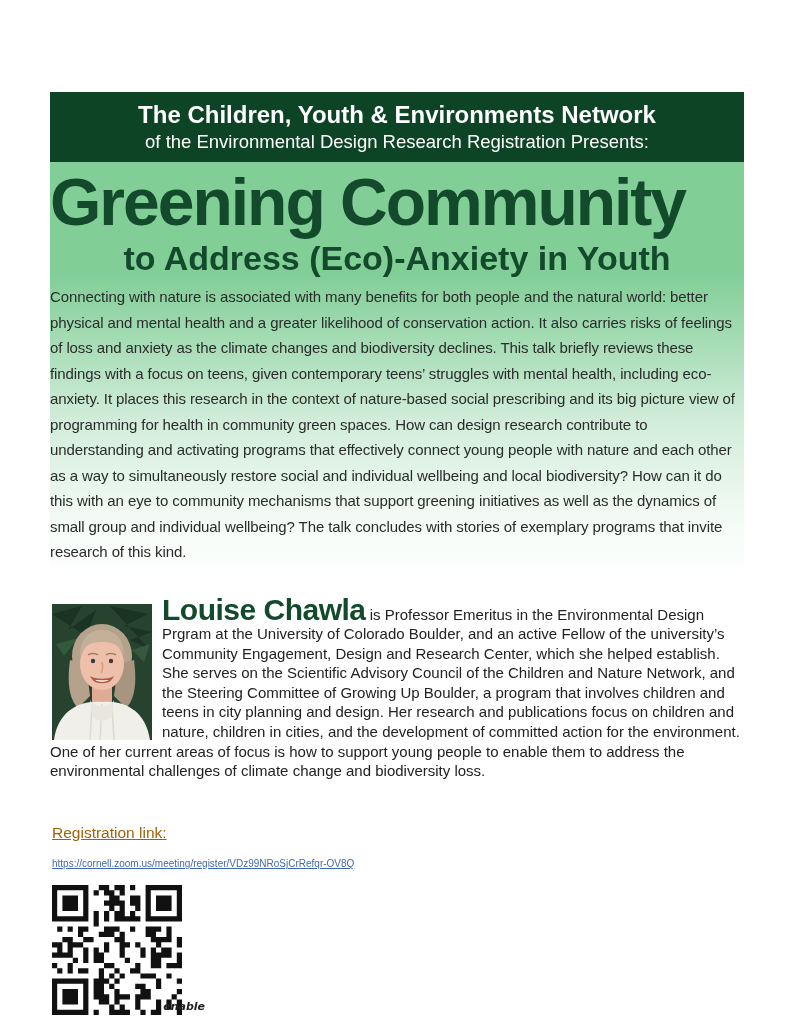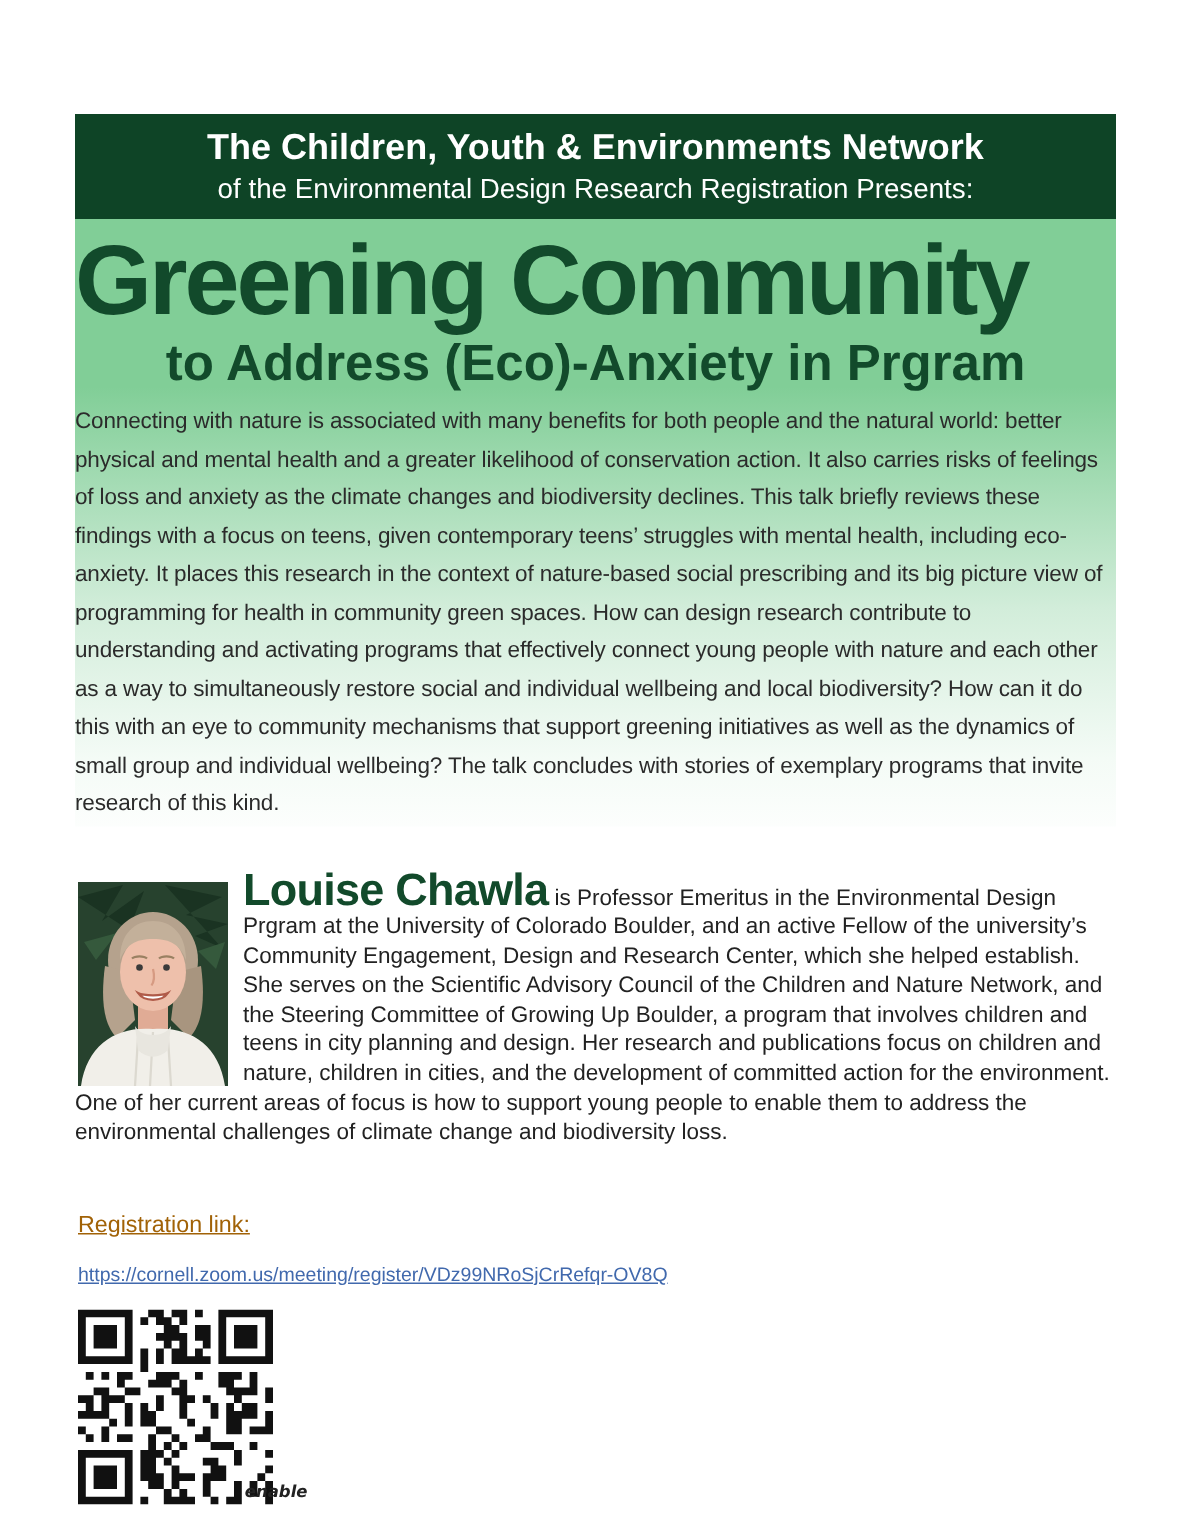--- a/index.html
+++ b/index.html
@@ -5,21 +5,21 @@
   * { margin: 0; padding: 0; box-sizing: border-box; }
   html, body { background: #ffffff; }
   body {
     width: 794px; height: 1024px;
     font-family: "Liberation Sans", "DejaVu Sans", sans-serif;
     overflow: hidden;
     position: relative;
   }
   .flyer {
     position: absolute;
-    left: 50px; top: 76px;
+    left: 50px; top: 92px;
     width: 694px;
   }
   
   .masthead {
     background: var(--dark-green, #0e4426);
     color: #ffffff;
     text-align: center;
     padding: 8px 0 9px;
   }
   .masthead .line1 { font-weight: bold; font-size: 24px; line-height: 30px; }
@@ -94,21 +94,21 @@
   .sched-time { font-size: 20px; color: #1d1d1d; line-height: 24px; }
   .registration { flex: 1; padding-left: 2px; }
   .reg-heading {
     font-size: 15.5px;
     color: #a16207;
     text-decoration: underline;
     line-height: 19px;
   }
   .reg-url {
     display: inline-block;
-    font-size: 13px;
+    font-size: 10px;
     color: var(--link-blue, #4169ad);
     text-decoration: underline;
     margin-top: 16px;
   }
   .qr-wrap {
     position: relative;
     width: 130px; height: 130px;
     margin-top: 14px;
   }
   .qr-wrap svg { display: block; width: 130px; height: 130px; }
@@ -127,21 +127,21 @@
 
 <div class="flyer">
 
   <div class="masthead">
     <div class="line1">The Children, Youth &amp; Environments Network</div>
     <div class="line2">of the Environmental Design Research Registration Presents:</div>
   </div>
 
   <div class="hero">
     <div class="title">Greening Community</div>
-    <div class="subtitle">to Address (Eco)-Anxiety in Prgram</div>
+    <div class="subtitle">to Address (Eco)-Anxiety in Youth</div>
     <p class="abstract">Connecting with nature is associated with many benefits for both people and the natural world: better physical and mental health and a greater likelihood of conservation action. It also carries risks of feelings of loss and anxiety as the climate changes and biodiversity declines. This talk briefly reviews these findings with a focus on teens, given contemporary teens’ struggles with mental health, including eco-anxiety. It places this research in the context of nature-based social prescribing and its big picture view of programming for health in community green spaces. How can design research contribute to understanding and activating programs that effectively connect young people with nature and each other as a way to simultaneously restore social and individual wellbeing and local biodiversity? How can it do this with an eye to community mechanisms that support greening initiatives as well as the dynamics of small group and individual wellbeing? The talk concludes with stories of exemplary programs that invite research of this kind.</p>
   </div>
 
   <div class="bio-section">
     <div class="photo">
       <svg viewBox="0 0 100 136" xmlns="http://www.w3.org/2000/svg">
         <rect x="0" y="0" width="100" height="136" fill="#27422e"></rect>
         <path d="M0,10 L30,2 L16,26 L44,6 L34,32 Z" fill="#1a3322"></path>
         <path d="M60,0 L98,8 L74,20 L100,26 L80,34 Z" fill="#declare 1a3322" opacity="0"></path>
         <path d="M58,2 L96,10 L72,22 L100,28 L78,36 L96,44 Z" fill="#1a3322"></path>

